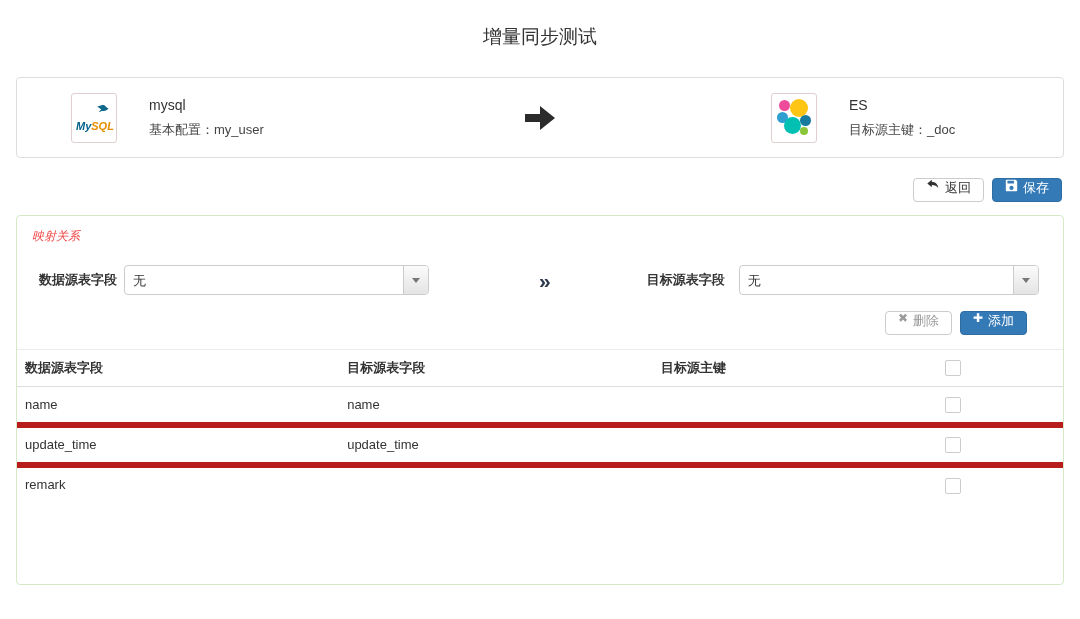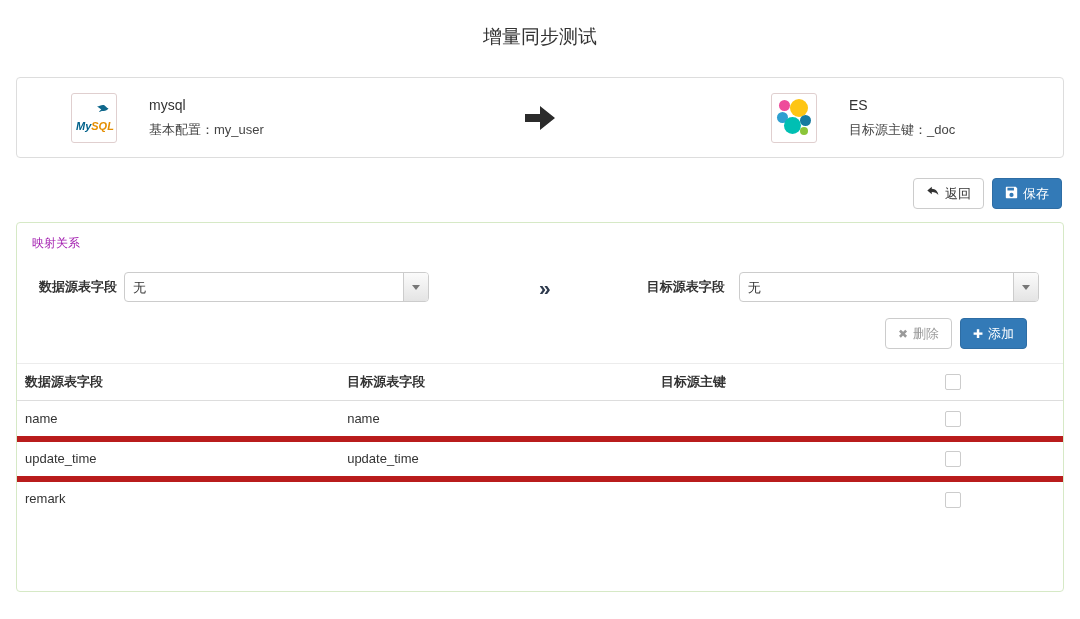--- a/index.html
+++ b/index.html
@@ -32,33 +32,33 @@
   .es-cluster i{position:absolute;border-radius:50%;}
   .es-pink{width:11px;height:11px;left:3px;top:2px;background:#ee4c9b;}
   .es-yellow{width:18px;height:18px;left:14px;top:1px;background:#fec514;}
   .es-blue{width:11px;height:11px;left:1px;top:14px;background:#2f9fd0;}
   .es-teal{width:17px;height:17px;left:8px;top:19px;background:#00bfb3;}
   .es-steel{width:11px;height:11px;left:24px;top:17px;background:#177ba0;}
   .es-green{width:8px;height:8px;left:24px;top:29px;background:#8bc539;}
 
   
   .top-actions{margin:20px 18px 0;display:flex;justify-content:flex-end;gap:8px;}
-  .btn{display:inline-flex;align-items:center;gap:5px;height:31px;padding:0 12px;font-size:13px;
+  .btn{display:inline-flex;gap:5px;height:24px;padding:0 12px;font-size:13px;
     border-radius:4px;border:1px solid #ccc;background:#fff;color:#333;cursor:pointer;}
   .btn-primary{background:var(--primary-blue);border-color:var(--primary-blue-border);color:#ffffff;}
   .btn .glyph{font-size:12px;line-height:1;}
   .btn-muted{color:#9a9a9a;}
 
   
   .panel{margin:13px 16px 0;border:1px solid var(--panel-border);border-radius:4px;background:#fff;min-height:370px;}
   .panel-heading{background:var(--panel-header-bg);border-bottom:1px solid var(--panel-border);
     border-radius:3px 3px 0 0;padding:7px 15px;font-size:14px;}
   .panel-heading a{color:var(--panel-title-green);text-decoration:underline;cursor:pointer;}
   .panel-body-top{padding:12px 18px 0 15px;}
-  .section-label{font-size:12px;color:#a21caf;}
+  .section-label{font-size:12px;color:#ef4444;font-style:italic;}
   .map-row{display:flex;align-items:center;margin-top:20px;padding-left:7px;}
   .field-label{font-size:13px;font-weight:bold;color:#333;width:85px;flex:none;}
   .field-label.second{width:92px;margin-left:96px;}
   .combobox{display:flex;width:305px;height:30px;border:1px solid #ccc;border-radius:4px;background:#fff;
     overflow:hidden;flex:none;cursor:pointer;}
   .combobox .value{flex:1;font-size:13px;color:#333;padding:6px 8px;white-space:nowrap;}
   .combobox .arrow-btn{width:25px;border-left:1px solid #ccc;background:linear-gradient(#fbfbfb,#e4e4e4);
     display:flex;align-items:center;justify-content:center;}
   .caret-down{width:0;height:0;border-left:4px solid transparent;border-right:4px solid transparent;
     border-top:5px solid #777;}

